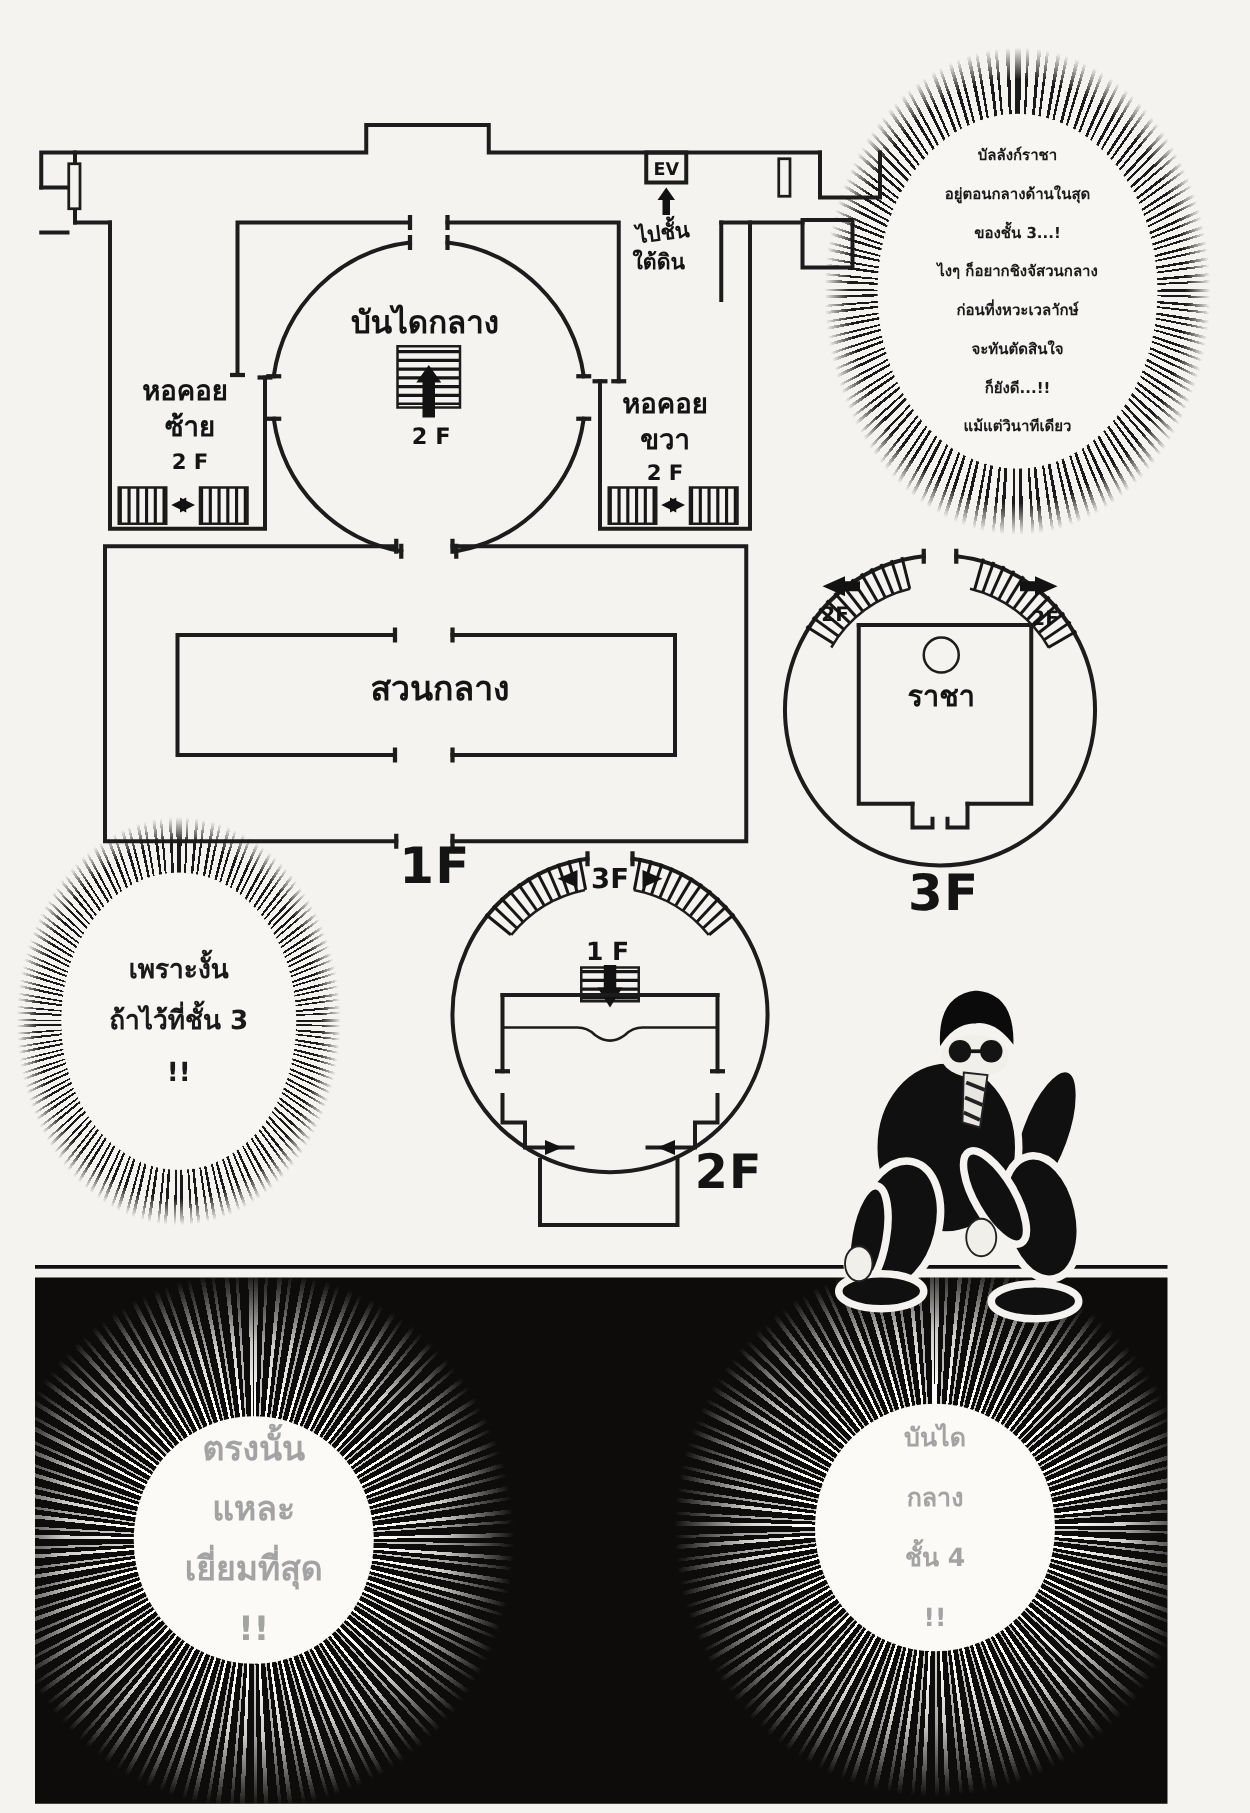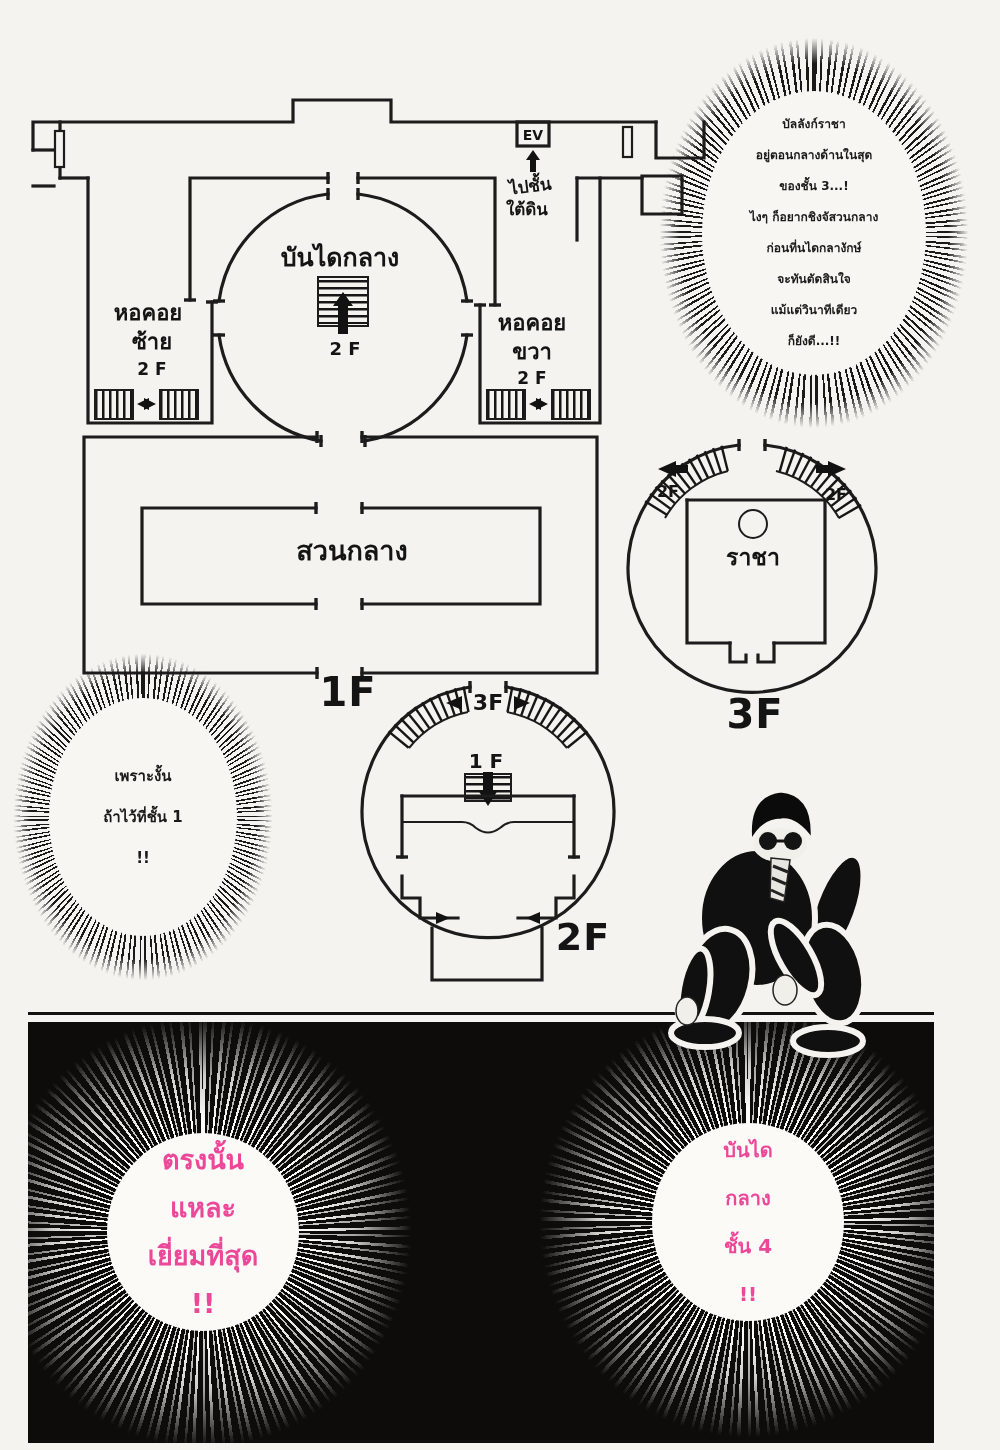--- a/index.html
+++ b/index.html
@@ -34,21 +34,21 @@
   .panel-bottom { position:absolute; left:28px; top:1022px; width:906px; height:421px; background:#0d0c0a; z-index:1; overflow:hidden; }
   .lightburst { position:absolute; }
   .lightburst .rays { position:absolute; inset:-14%; border-radius:50%;
     background: repeating-conic-gradient(#fdfcf9 0deg 1.0deg, rgba(253,252,249,0) 1.0deg 2.4deg,
                 rgba(253,252,249,.8) 2.4deg 3.1deg, rgba(253,252,249,0) 3.1deg 5.2deg);
     -webkit-mask: radial-gradient(closest-side, #000 0 52%, rgba(0,0,0,.8) 72%, transparent 99%);
     mask: radial-gradient(closest-side, #000 0 52%, rgba(0,0,0,.8) 72%, transparent 99%);
   }
   .lightburst .core { position:absolute; inset:21%; border-radius:50%; background:#fbfaf6; }
   .lightburst .txt { position:absolute; left:0; right:0; top:50%; transform:translateY(-50%);
-    text-align:center; font-weight:bold; color:#ec4899; }
+    text-align:center; font-weight:bold; color:#a3a3a3; }
 </style>
 </head>
 <body>
 
 <div class="page">
 
   <div class="panel-line"></div>
   <div class="panel-bottom">
     <div class="lightburst" style="left:10px; top:40px; width:330px; height:340px;">
       <div class="rays"></div>
@@ -306,30 +306,30 @@
   </svg>
 
   <div class="inkburst" style="left:658px; top:36px; width:312px; height:394px;">
     <div class="ring"></div>
     <div class="core"></div>
     <div class="txt" style="font-size:12px; line-height:31px;">
       <div>บัลลังก์ราชา</div>
       <div>อยู่ตอนกลางด้านในสุด</div>
       <div>ของชั้น 3...!</div>
       <div>ไงๆ ก็อยากชิงจัสวนกลาง</div>
-      <div>ก่อนที่นไดกลางักษ์</div>
+      <div>ก่อนที่งหวะเวลาักษ์</div>
       <div>จะทันตัดสินใจ</div>
+      <div>ก็ยังดี...!!</div>
       <div>แม้แต่วินาทีเดียว</div>
-      <div>ก็ยังดี...!!</div>
     </div>
   </div>
 
   <div class="inkburst" style="left:12px; top:652px; width:262px; height:330px;">
     <div class="ring"></div>
     <div class="core"></div>
-    <div class="txt" style="font-size:15px; line-height:41px;">
+    <div class="txt" style="font-size:21px; line-height:41px;">
       <div>เพราะงั้น</div>
-      <div>ถ้าไว้ที่ชั้น 1</div>
+      <div>ถ้าไว้ที่ชั้น 3</div>
       <div>!!</div>
     </div>
   </div>
 
 </div>
 
 </body></html>

